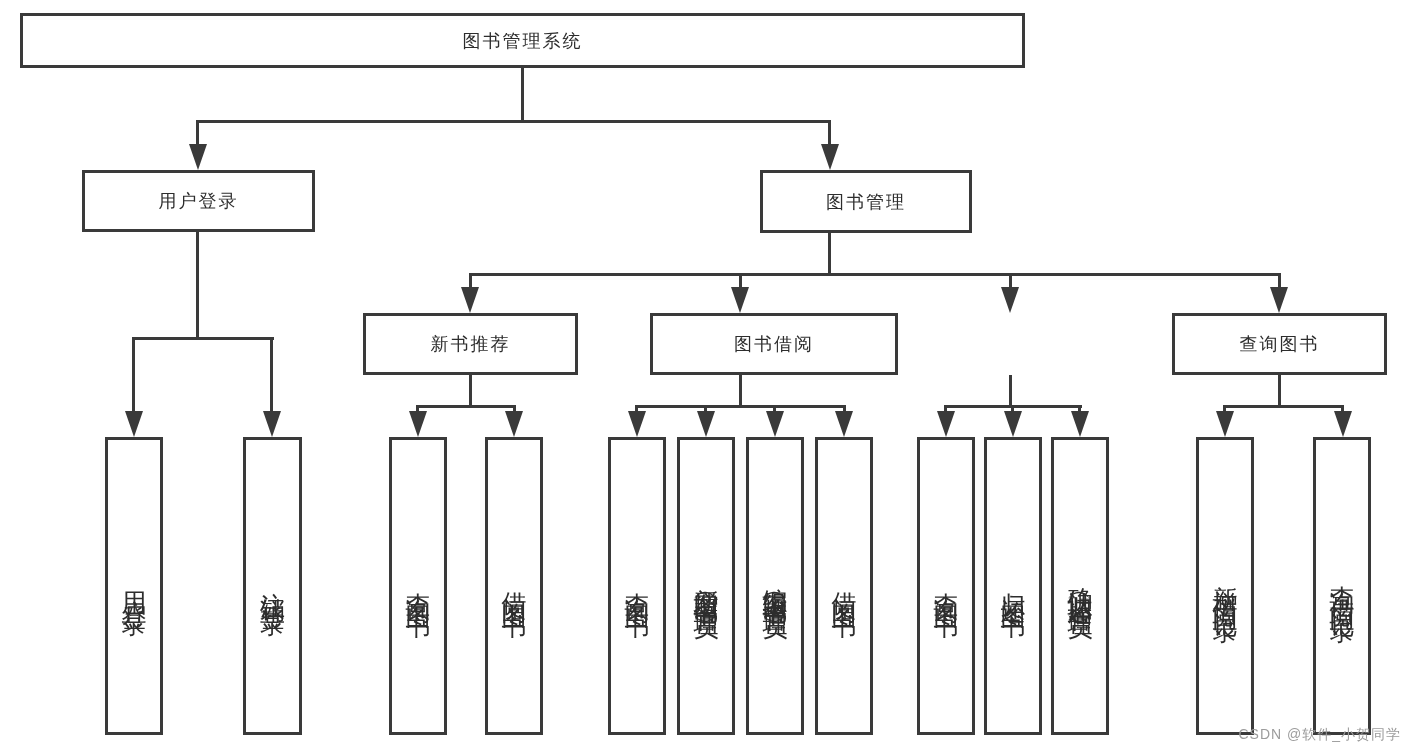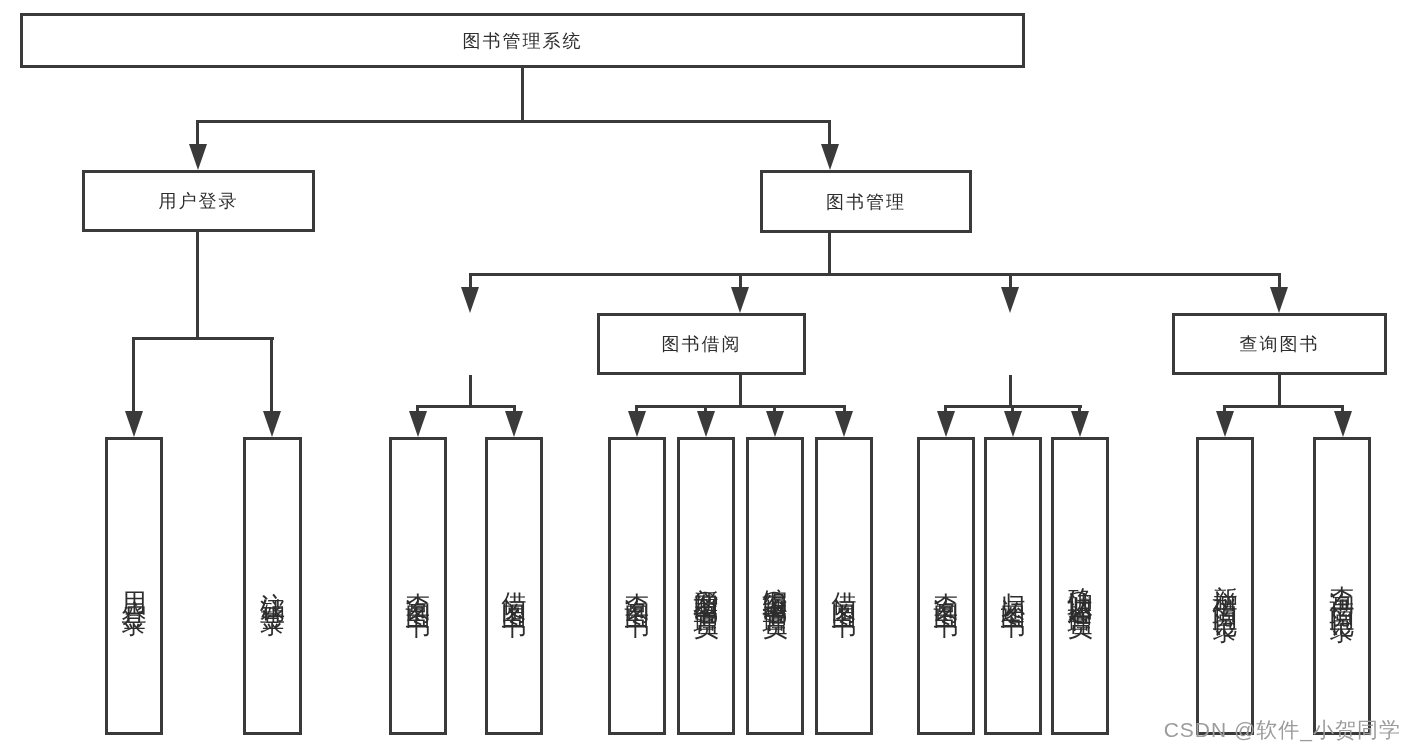--- a/index.html
+++ b/index.html
@@ -44,37 +44,38 @@
     position: absolute;
     width: 0; height: 0;
     border-left: 9px solid transparent;
     border-right: 9px solid transparent;
     border-top: 26px solid #3a3a3a;
   }
   .watermark {
     position: absolute;
     right: 4px;
     bottom: 3px;
-    font-size: 21px;
+    font-size: 14px;
     color: #9c9c9c;
     letter-spacing: 1px;
     white-space: nowrap;
   }
 </style>
 </head>
 <body>
 
 <div id="canvas">
 
   <div class="box" style="left:20px; top:13px; width:1005px; height:55px;">图书管理系统</div>
 
   <div class="box" style="left:82px; top:170px; width:233px; height:62px;">用户登录</div>
   <div class="box" style="left:712px; top:170px; width:212px; height:63px;margin-left:48px;">图书管理</div>
 
-  <div class="box" style="left:597px; top:313px; width:209px; height:62px;">图书借阅</div>
+  <div class="box" style="left:363px; top:313px; width:215px; height:62px;">新书推荐</div>
+  <div class="box" style="left:650px; top:313px; width:248px; height:62px;">图书借阅</div>
   <div class="box" style="left:1172px; top:313px; width:215px; height:62px;">查询图书</div>
 
   <div class="vbox" style="left:105px; top:437px; width:58px; height:298px;">用户登录</div>
   <div class="vbox" style="left:243px; top:437px; width:59px; height:298px;">注销登录</div>
 
   <div class="vbox" style="left:389px; top:437px; width:58px; height:298px;">查询图书</div>
   <div class="vbox" style="left:485px; top:437px; width:58px; height:298px;">借阅图书</div>
 
   <div class="vbox" style="left:608px; top:437px; width:58px; height:298px;">查询图书</div>
   <div class="vbox tight" style="left:677px; top:437px; width:58px; height:298px;">新增图书（管理员）</div>

